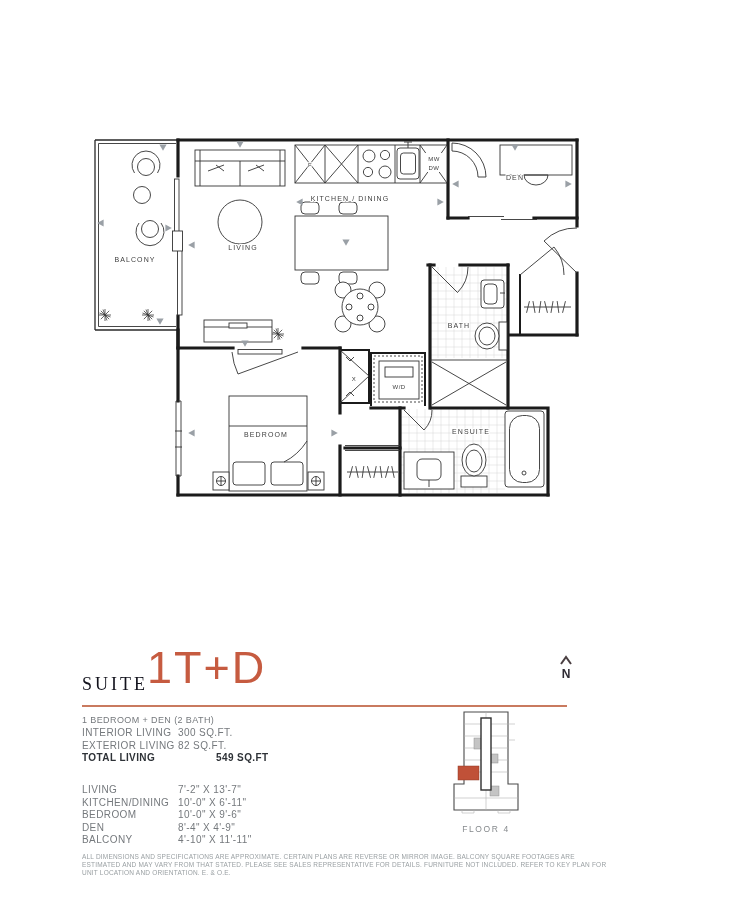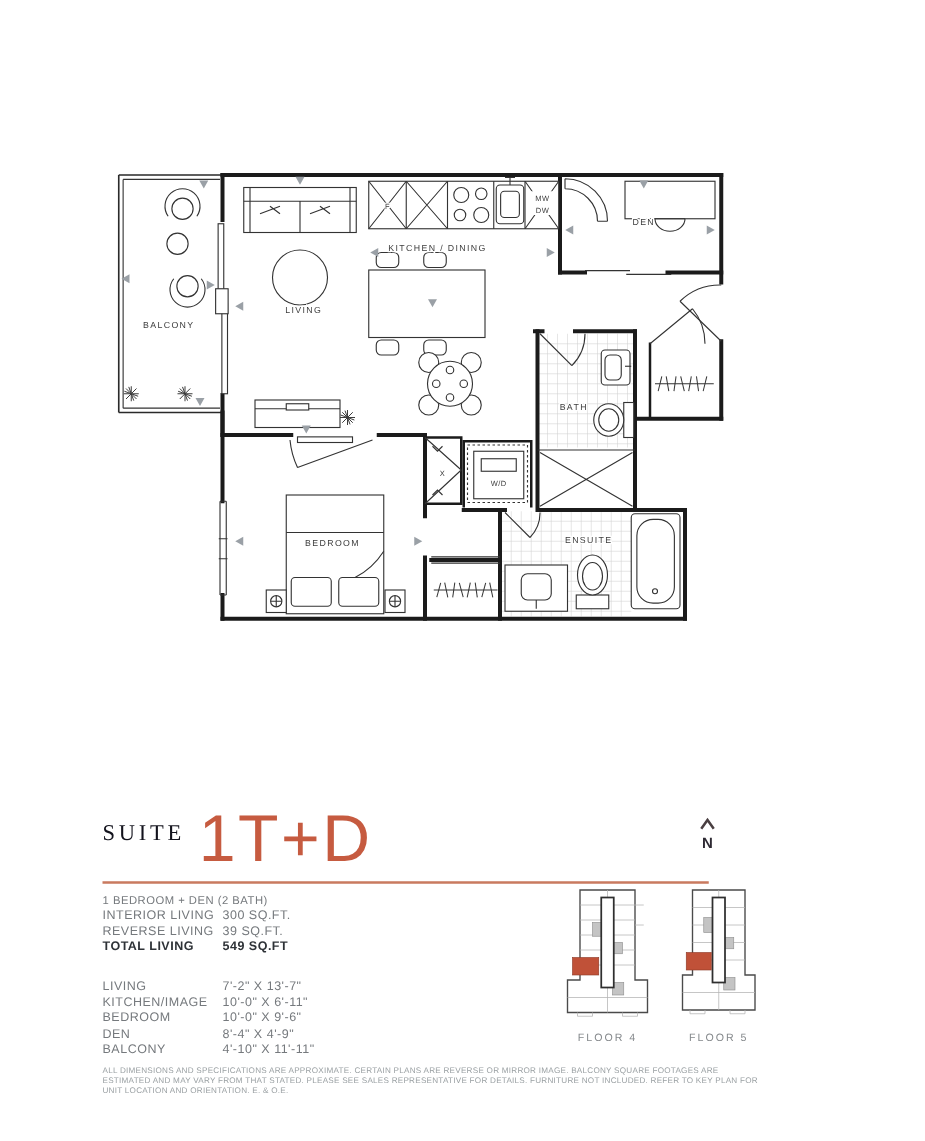--- a/index.html
+++ b/index.html
@@ -12,36 +12,36 @@
   .wallthin{stroke:#2a2a2a;stroke-width:1.3;fill:none;}
   .thin{stroke:#333;stroke-width:0.9;fill:none;}
   .furn{stroke:#333;stroke-width:0.9;fill:#fff;}
   .tile{stroke:#d2d2d2;stroke-width:0.45;fill:none;}
   .arrow{fill:#9aa0a6;stroke:none;}
   .rlabel{font-family:"Liberation Sans",sans-serif;font-size:7px;fill:#3d3d3d;
           letter-spacing:1.1px;text-anchor:middle;paint-order:stroke;stroke:#fff;stroke-width:2px;}
   .slabel{font-family:"Liberation Sans",sans-serif;font-size:6px;fill:#3d3d3d;
           letter-spacing:0.4px;text-anchor:middle;paint-order:stroke;stroke:#fff;stroke-width:1.6px;}
   
-  .suite-word{position:absolute;left:82px;top:656px;font-family:"Liberation Serif",serif;
+  .suite-word{position:absolute;left:82px;top:674px;font-family:"Liberation Serif",serif;
               font-size:18px;letter-spacing:3px;color:#12121c;}
-  .suite-name{position:absolute;left:159px;top:645px;font-size:53px;line-height:1;
+  .suite-name{position:absolute;left:147px;top:645px;font-size:45px;line-height:1;
               letter-spacing:2px;color:#c65b40;}
   .accent-rule{position:absolute;left:82px;top:705px;width:485px;height:2px;background:#c97a5f;}
   .north{position:absolute;left:557px;top:651px;width:18px;text-align:center;}
   .north .nletter{font-size:12px;font-weight:bold;color:#2e2a33;line-height:10px;}
   
   .summary{position:absolute;left:82px;top:714px;}
   .dims{position:absolute;left:82px;top:784px;}
   .spec-row{display:flex;font-size:10px;color:#75797d;letter-spacing:0.4px;line-height:12.6px;}
   .spec-label{width:96px;}
-  .spec-row.total{color:#2e3237;font-weight:bold;}
+  .spec-row.total{color:#2e3237;font-weight:bold;gap:38px;}
   .type-line{font-size:9px;color:#75797d;letter-spacing:0.4px;line-height:13px;}
   
-  .keyplans{position:absolute;left:449px;top:710px;display:flex;gap:17px;}
+  .keyplans{position:absolute;left:449px;top:710px;display:flex;gap:3px;}
   .keyplans figure{margin:0;text-align:center;}
   .keyplans figcaption{font-size:8.5px;color:#85898c;letter-spacing:1.6px;margin-top:6px;}
   .kp-outline{stroke:#4a4a4a;stroke-width:1.1;fill:none;}
   .kp-unit{stroke:#b3b3b3;stroke-width:0.6;fill:none;}
   .kp-core{fill:#c4c4c4;stroke:#8f8f8f;stroke-width:0.5;}
   .kp-elev{fill:#fff;stroke:#2f2f2f;stroke-width:1.4;}
   .kp-red{fill:#c05138;stroke:#8e3a27;stroke-width:0.5;}
   
   .disclaimer{position:absolute;left:82px;top:853px;width:528px;font-size:6.5px;
               color:#9aa0a3;letter-spacing:0.2px;line-height:8px;}
@@ -282,36 +282,36 @@
   </div>
   <div class="accent-rule"></div>
 
   <div class="summary">
     <div class="type-line">1 BEDROOM + DEN (2 BATH)</div>
     <div class="spec-row">
       <span class="spec-label">INTERIOR LIVING</span>
       <span class="spec-value">300 SQ.FT.</span>
     </div>
     <div class="spec-row">
-      <span class="spec-label">REVERSE LIVING</span>
-      <span class="spec-value">39 SQ.FT.</span>
+      <span class="spec-label">EXTERIOR LIVING</span>
+      <span class="spec-value">82 SQ.FT.</span>
     </div>
     <div class="spec-row total">
       <span class="spec-label">TOTAL LIVING</span>
       <span class="spec-value">549 SQ.FT</span>
     </div>
   </div>
 
   <div class="dims">
     <div class="spec-row">
       <span class="spec-label">LIVING</span>
       <span class="spec-value">7'-2" X 13'-7"</span>
     </div>
     <div class="spec-row">
-      <span class="spec-label">KITCHEN/IMAGE</span>
+      <span class="spec-label">KITCHEN/DINING</span>
       <span class="spec-value">10'-0" X 6'-11"</span>
     </div>
     <div class="spec-row">
       <span class="spec-label">BEDROOM</span>
       <span class="spec-value">10'-0" X 9'-6"</span>
     </div>
     <div class="spec-row">
       <span class="spec-label">DEN</span>
       <span class="spec-value">8'-4" X 4'-9"</span>
     </div>
@@ -328,30 +328,17 @@
         <path class="kp-unit" d="M37,2 V74 M15,14 H59 M15,26 H59 M15,38 H59 M15,50 H59 M15,62 H59 M5,88 H69 M37,74 V100 M59,14 H66 M59,30 H66"></path>
         <rect class="kp-core" x="25" y="28" width="8" height="11"></rect>
         <rect class="kp-core" x="41" y="44" width="8" height="9"></rect>
         <rect class="kp-core" x="41" y="76" width="9" height="10"></rect>
         <rect class="kp-elev" x="32" y="8" width="10" height="72"></rect>
         <rect class="kp-red" x="9" y="56" width="21" height="14"></rect>
         <path class="kp-unit" d="M13,100 V103 H25 V100 M49,100 V103 H61 V100"></path>
       </svg>
       <figcaption>FLOOR 4</figcaption>
     </figure>
-    <figure>
-      <svg width="70" height="104" viewBox="0 0 70 104">
-        <path class="kp-outline" d="M14,2 H56 V70 H64 V98 H6 V70 H14 Z"></path>
-        <path class="kp-unit" d="M35,2 V70 M14,16 H56 M14,30 H56 M14,44 H56 M14,58 H56 M6,84 H64 M35,70 V98"></path>
-        <rect class="kp-core" x="23" y="24" width="9" height="12"></rect>
-        <rect class="kp-core" x="39" y="40" width="8" height="9"></rect>
-        <rect class="kp-core" x="39" y="72" width="9" height="10"></rect>
-        <rect class="kp-elev" x="30" y="8" width="10" height="68"></rect>
-        <rect class="kp-red" x="9" y="52" width="20" height="14"></rect>
-        <path class="kp-unit" d="M12,98 V101 H24 V98 M44,98 V101 H56 V98"></path>
-      </svg>
-      <figcaption>FLOOR 5</figcaption>
-    </figure>
   </div>
 
   <div class="disclaimer">ALL DIMENSIONS AND SPECIFICATIONS ARE APPROXIMATE. CERTAIN PLANS ARE REVERSE OR MIRROR IMAGE. BALCONY SQUARE FOOTAGES ARE ESTIMATED AND MAY VARY FROM THAT STATED. PLEASE SEE SALES REPRESENTATIVE FOR DETAILS. FURNITURE NOT INCLUDED. REFER TO KEY PLAN FOR UNIT LOCATION AND ORIENTATION. E. &amp; O.E.</div>
 
 </div>
 
 </body></html>

